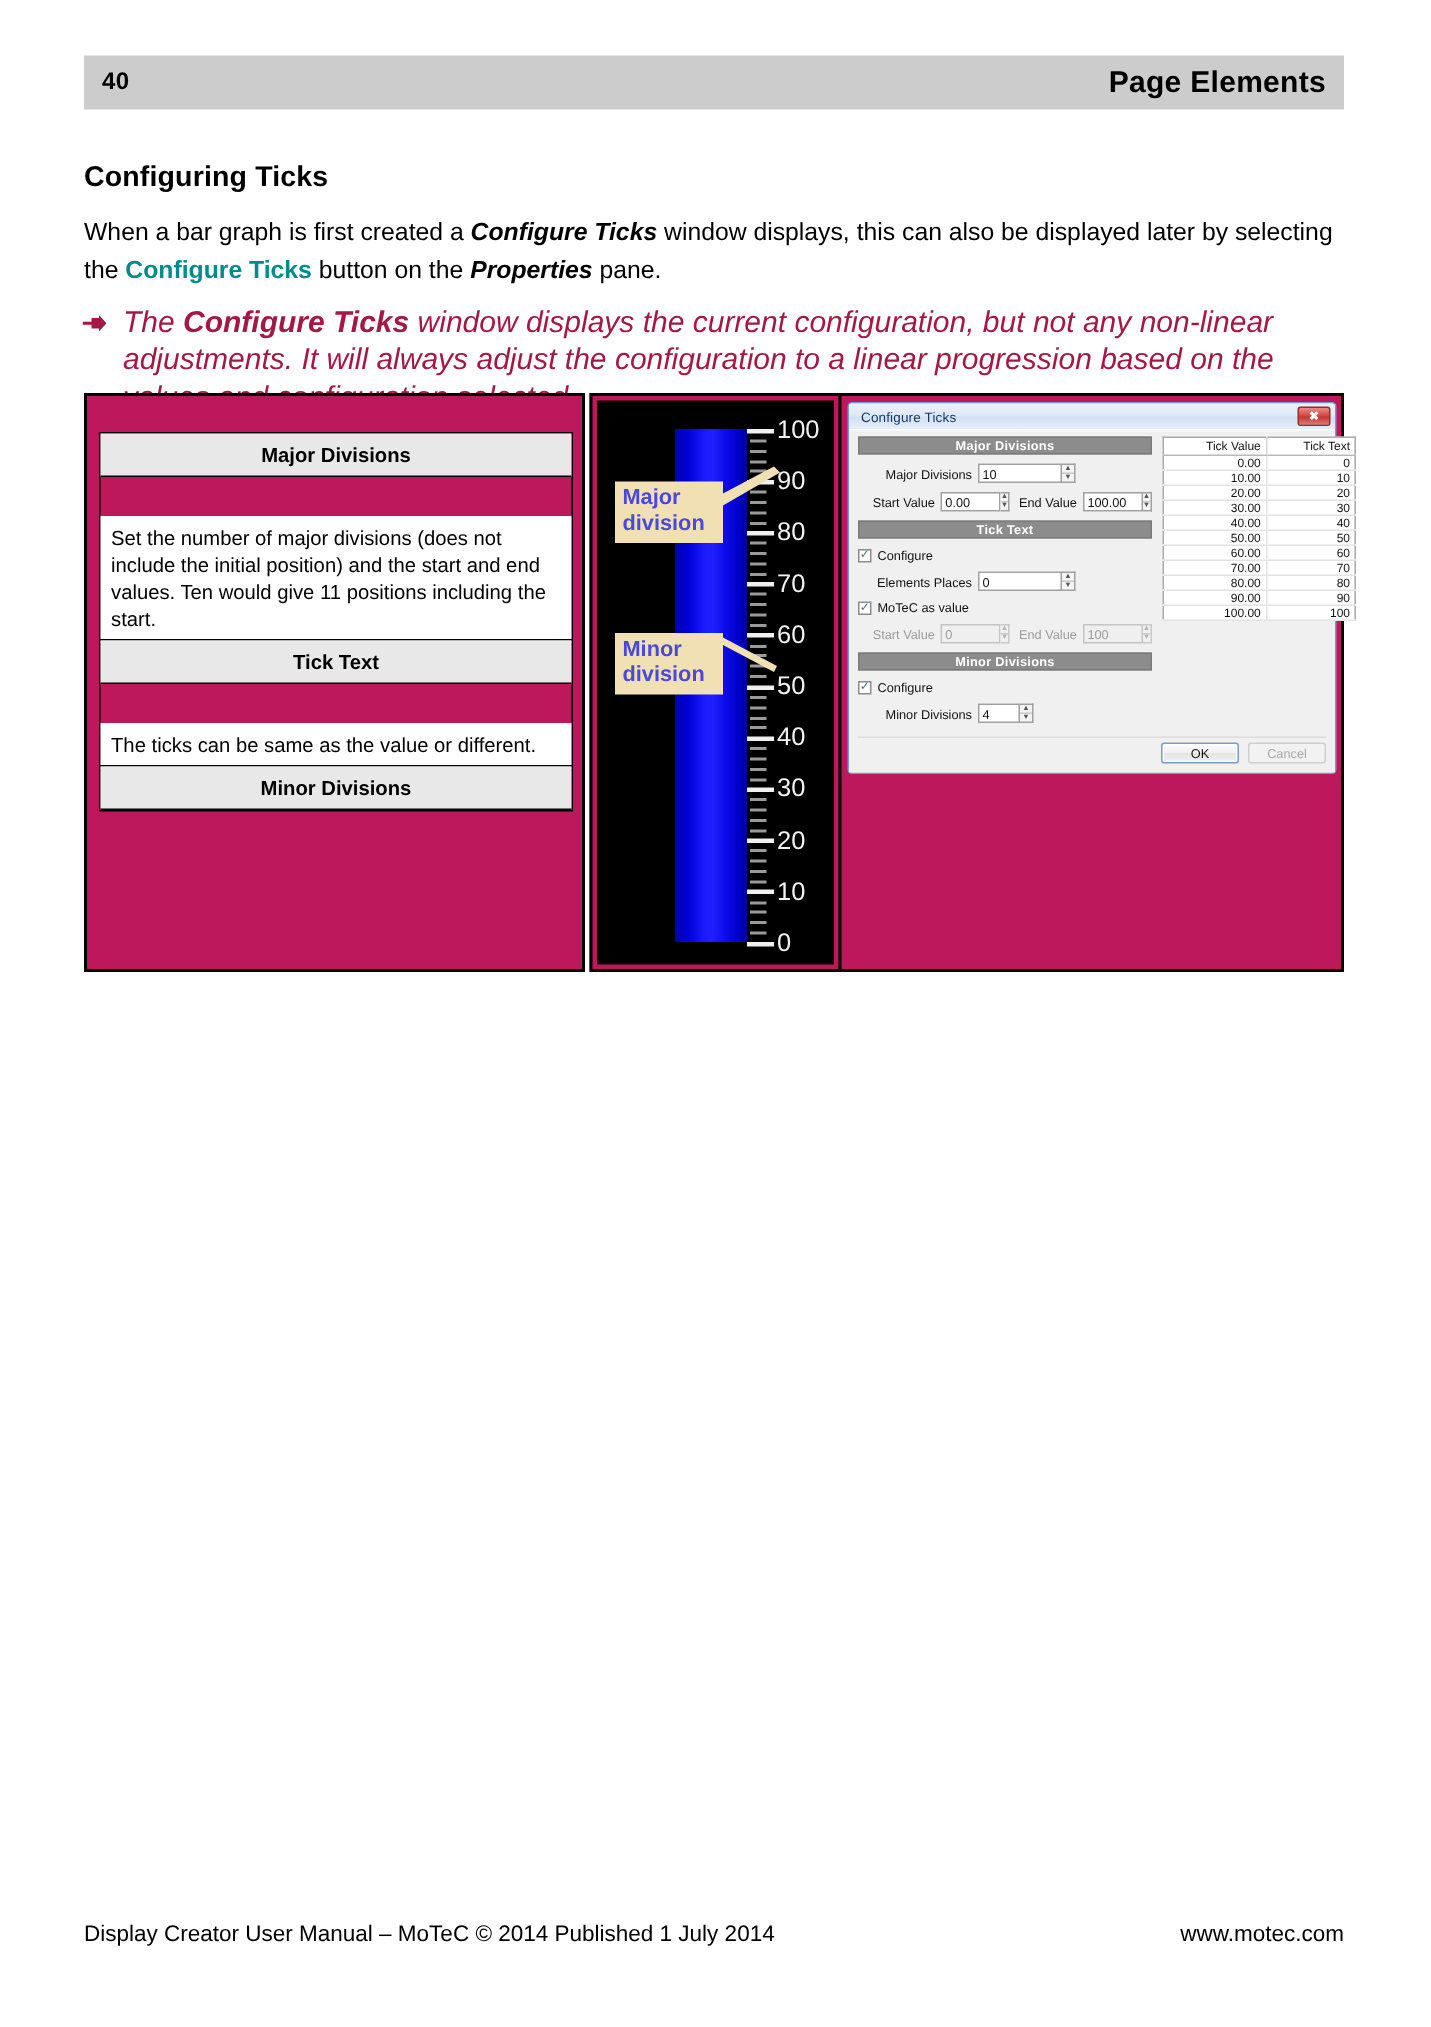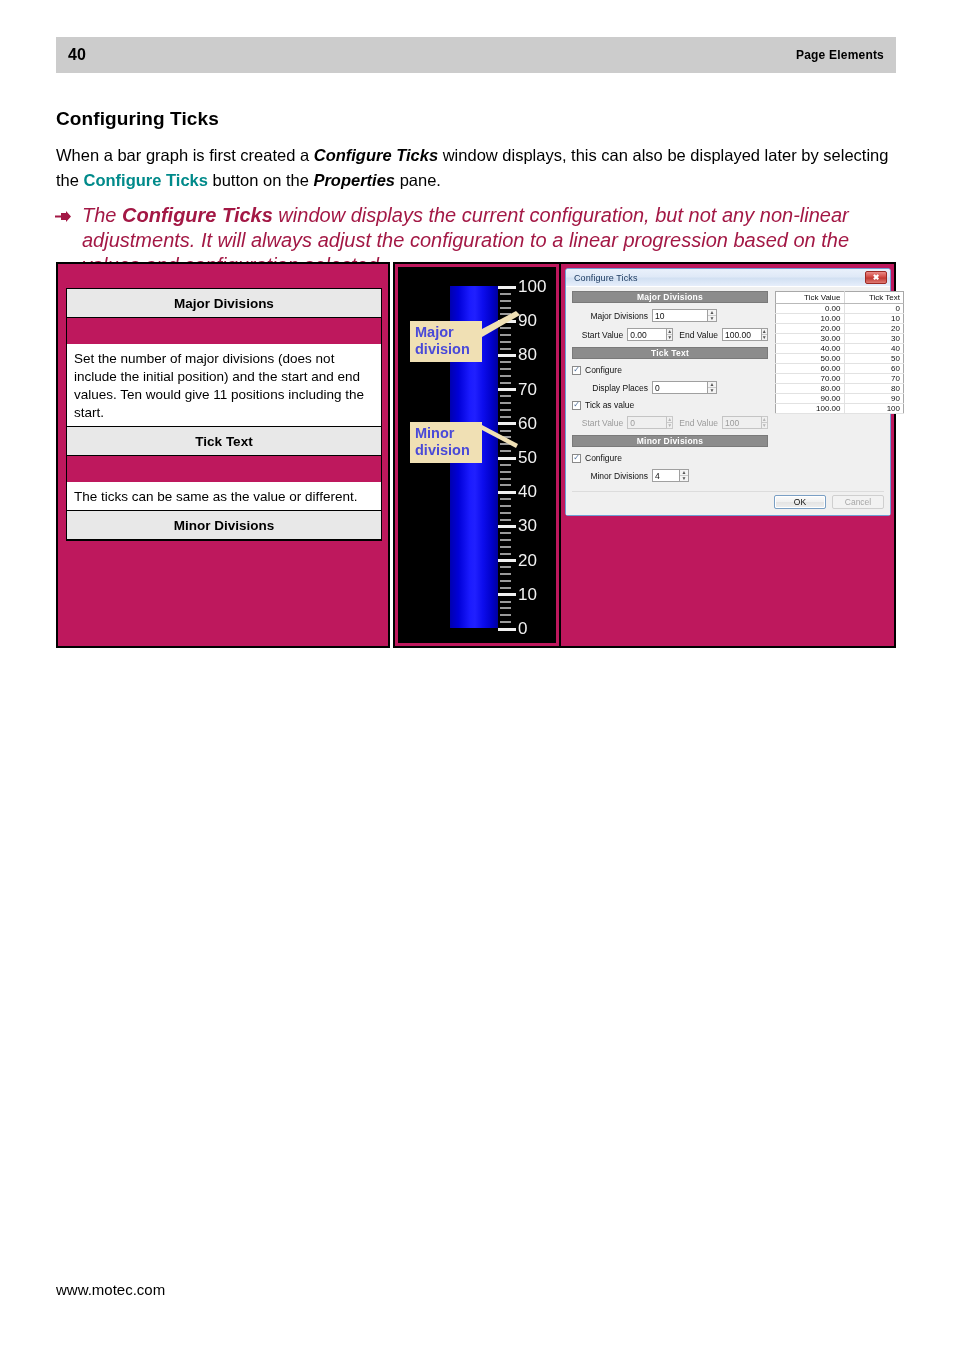--- a/index.html
+++ b/index.html
@@ -18,21 +18,21 @@
     position: absolute; left: 56px; top: 37px;
     width: 840px; height: 36px;
     background: #cccccc;
     display: flex; align-items: center; justify-content: space-between;
   }
   .header-page-no {
     font-size: 16px; font-weight: bold; color:#000;
     padding-left: 12px; letter-spacing: .2px;
   }
   .header-title {
-    font-size: 12px; font-weight: bold; color:#000;
+    font-size: 20px; font-weight: bold; color:#000;
     padding-right: 12px; letter-spacing: .2px;
   }
 
   
   .h1 {
     position:absolute; left:56px; top:108px;
     font-size:19px; font-weight:bold; color:#000;
     letter-spacing:.1px;
   }
   .para {
@@ -394,31 +394,31 @@
               </div>
 
               <div class="sect-head">Tick Text</div>
 
               <div class="chk-row">
                 <div class="chkbox">✓</div>
                 <span>Configure</span>
               </div>
 
               <div class="fld-row">
-                <div class="fld-label" style="width:76px">Display Places</div>
+                <div class="fld-label" style="width:76px">Elements Places</div>
                 <div class="txtbox" style="width:56px">0</div>
                 <div class="spin">
                     <div>▲</div>
                     <div>▼</div>
                   </div>
               </div>
 
               <div class="chk-row">
                 <div class="chkbox">✓</div>
-                <span>Tick as value</span>
+                <span>MoTeC as value</span>
               </div>
 
               <div class="fld-row">
                 <div class="fld-label dim" style="width:76px">Start Value</div>
                 <div class="txtbox dim" style="width:56px">0</div>
                 <div class="spin dim">
                     <div>▲</div>
                     <div>▼</div>
                   </div>
                 <div class="fld-label dim" style="width:46px;padding-left:6px">End Value</div>
@@ -511,16 +511,17 @@
             <div class="btn btn-disabled">Cancel</div>
           </div>
         </div>
 
       </div>
     </div>
 
   </div>
 
   <div class="footer">
+    <div>Display Creator User Manual – MoTeC © 2014 Published 1 July 2014</div>
     <div>www.motec.com</div>
   </div>
 
 </div>
 
 </body></html>

